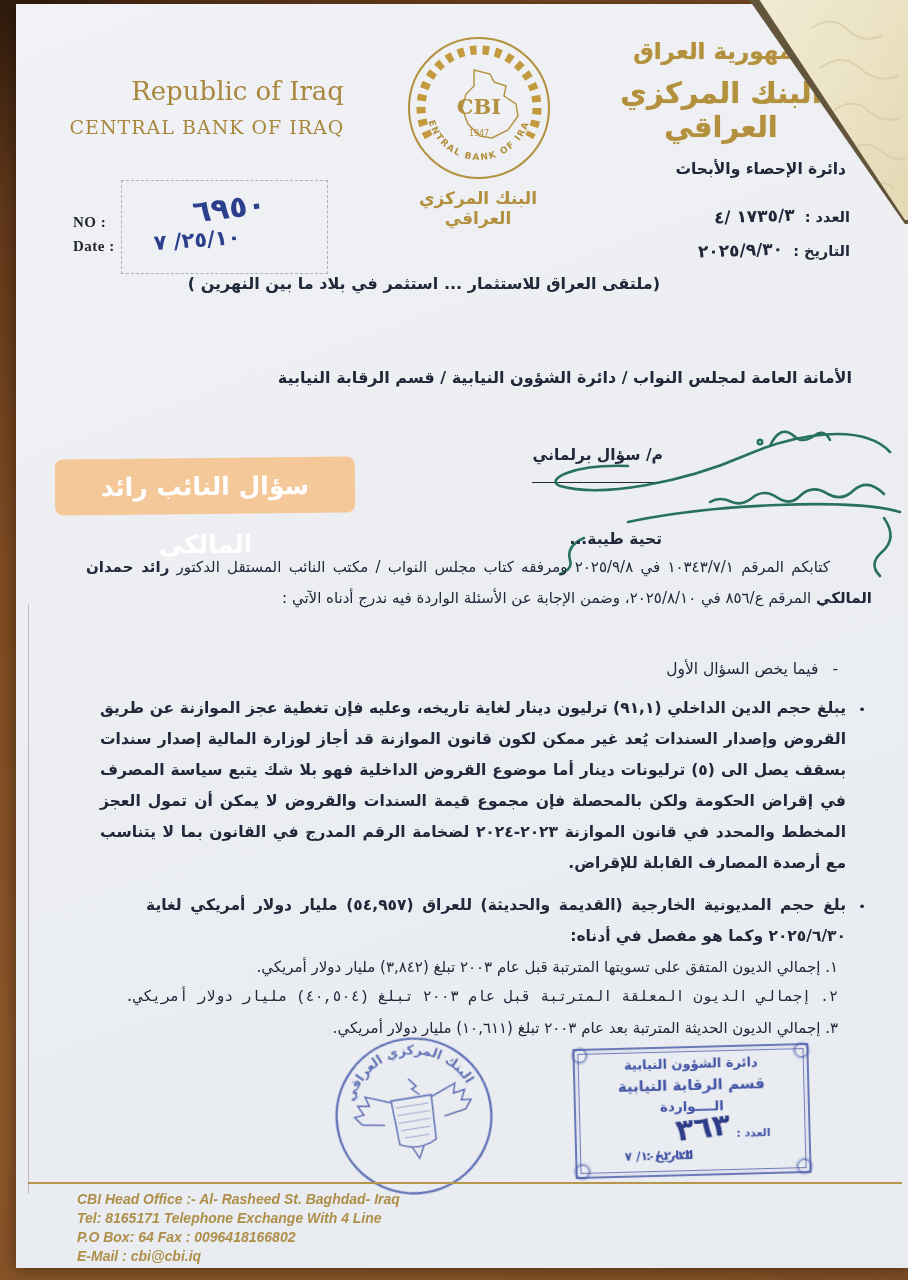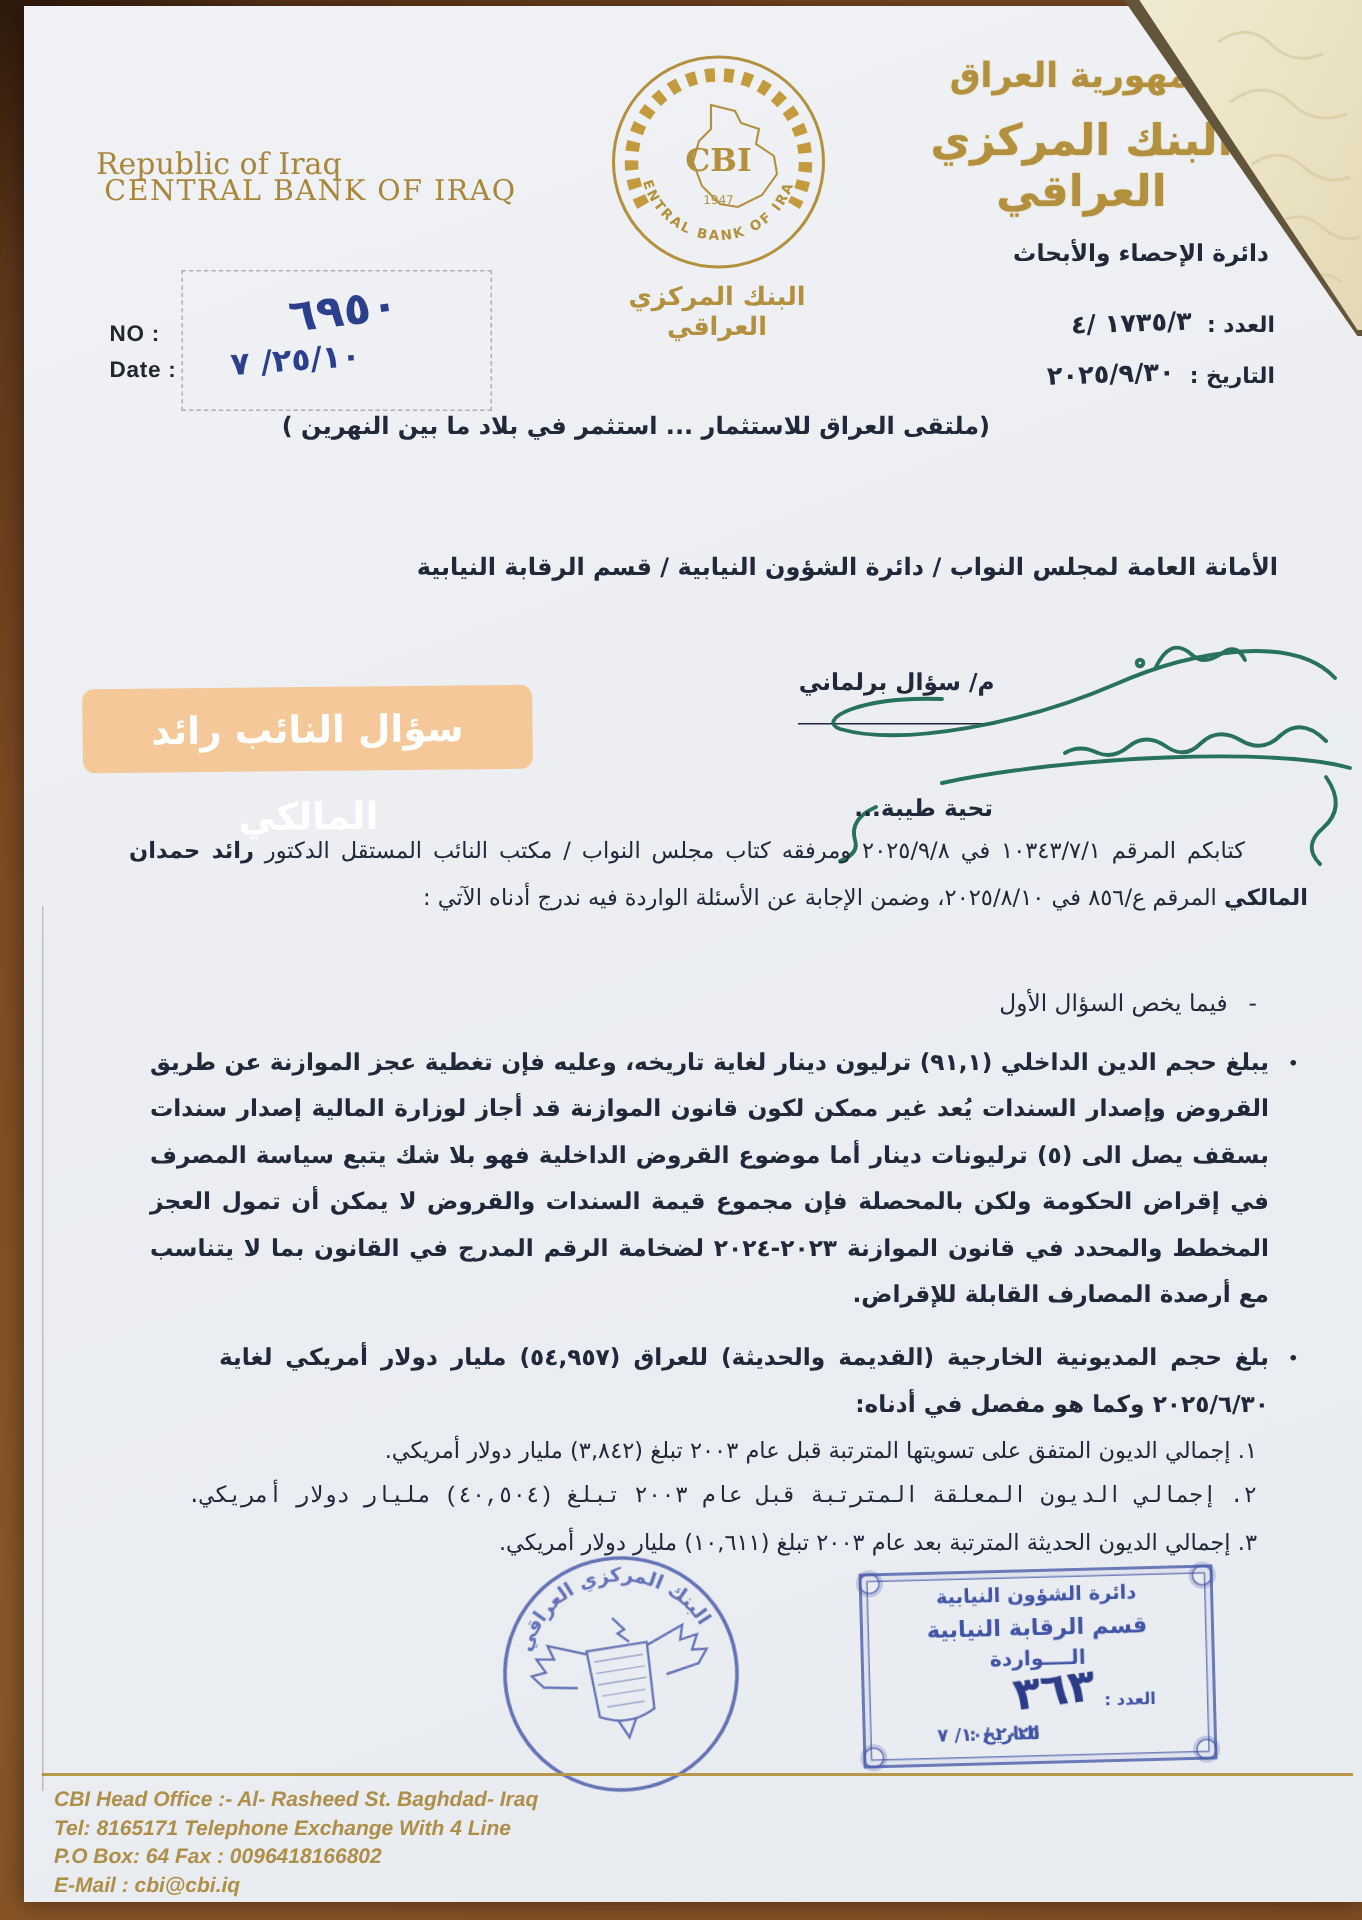--- a/index.html
+++ b/index.html
@@ -6,34 +6,34 @@
   body{width:908px;height:1280px;font-family:"DejaVu Sans",sans-serif;}
   .scene{position:relative;width:908px;height:1280px;overflow:hidden;
     background:radial-gradient(circle at 0% 0%,#2e1a0c 0,#5e3619 12%,#7c4a22 35%,#8a5729 70%,#7e4c23 100%);}
   .page{position:absolute;left:16px;top:4px;width:892px;height:1264px;overflow:hidden;
     background:linear-gradient(160deg,#f0f2f5 0%,#eceef2 40%,#e8ebf0 100%);
     box-shadow:0 0 14px rgba(0,0,0,.45);}
   .page *{position:absolute;}
   .en-serif{font-family:"DejaVu Serif","Liberation Serif",serif;}
   .ar{direction:rtl;font-family:"DejaVu Sans",sans-serif;color:#20283a;}
   
-  .hdr-l1{left:48px;top:72px;width:280px;text-align:left;font-size:20px;color:#a8873d;margin-top:21px;}
+  .hdr-l1{left:48px;top:72px;width:280px;text-align:right;font-size:26px;color:#a8873d;}
   .hdr-l2{left:36px;top:112px;width:310px;text-align:center;font-size:19px;letter-spacing:1px;color:#a8873d;}
   .logo-svg{left:388px;top:26px;width:150px;height:158px;}
   .logo-calli{left:372px;top:184px;width:180px;text-align:center;font-size:17px;font-weight:bold;color:#b3903e;letter-spacing:-1px;}
   .r-calli1{right:86px;top:34px;width:200px;text-align:center;font-size:23px;font-weight:bold;color:#b3903e;text-shadow:0 0 1px #c9a955;}
   .r-calli2{right:52px;top:72px;width:270px;text-align:center;font-size:29px;font-weight:bold;color:#b3903e;text-shadow:0 0 1px #c9a955;}
   .r-dept{right:62px;top:156px;font-size:15.5px;font-weight:bold;}
   .r-row{right:58px;display:flex;flex-direction:row;direction:rtl;align-items:baseline;gap:10px;}
   .r-row .lbl{position:static;font-size:14.5px;font-weight:bold;}
   .r-row .val{position:static;font-size:17px;font-weight:bold;transform:rotate(-2deg);}
   .row-no{top:202px;} .row-date{top:236px;}
   
   .ref-box{left:105px;top:176px;width:205px;height:92px;border:1px dashed rgba(95,100,115,.45);}
-  .ref-lbl{left:57px;font-family:Liberation Sans, sans-serif;font-weight:bold;font-size:15px;color:#23262c;letter-spacing:.5px;}
+  .ref-lbl{left:57px;font-family:Liberation Serif, serif;font-weight:bold;font-size:15px;color:#23262c;letter-spacing:.5px;}
   .ref-no-l{top:210px;} .ref-date-l{top:234px;}
   .hand{color:#2b3f8c;font-weight:bold;}
   .ref-no-v{left:138px;top:186px;width:150px;text-align:center;font-size:30px;transform:rotate(-7deg);}
   .ref-date-v{left:96px;top:224px;width:170px;text-align:center;font-size:21px;transform:rotate(-4deg);}
   
   .slogan{right:248px;top:270px;font-size:16px;font-weight:bold;}
   .addressee{right:56px;top:364px;font-size:16px;font-weight:bold;}
   .subject{right:245px;top:442px;font-size:15.5px;font-weight:bold;border-bottom:1.5px solid #20283a;padding-bottom:18px;}
   .highlight{left:39px;top:454px;width:300px;height:56px;background:#f5c89a;border-radius:8px;
     color:#ffffff;font-weight:bold;font-size:25px;direction:rtl;text-align:center;line-height:58px;transform:rotate(-.6deg);}
@@ -64,21 +64,21 @@
   .stamp-rect .num-lbl{right:38px;top:80px;font-size:11px;font-weight:bold;}
   .stamp-rect .num-val{right:78px;top:62px;font-size:30px;font-weight:bold;color:#2d3c88;transform:rotate(-6deg);}
   .stamp-rect .date-row{left:0;right:0;top:100px;font-size:12px;font-weight:bold;direction:rtl;}
   .corner-dot{width:12px;height:12px;border:1.5px solid rgba(64,83,165,.8);border-radius:50%;
     box-shadow:0 0 0 2px rgba(64,83,165,.25);}
   .cd-tl{left:-2px;top:-2px;} .cd-tr{right:-2px;top:-2px;} .cd-bl{left:-2px;bottom:-2px;} .cd-br{right:-2px;bottom:-2px;}
   
   .rule{left:12px;right:6px;top:1178px;height:2px;background:#b6974b;}
   .f-en{left:20px;top:1186px;font-family:"Liberation Sans",sans-serif;font-style:italic;font-weight:bold;
     font-size:14px;line-height:19px;color:#ae8f49;}
-  .f-en div{position:static;}
+  .f-en div{position:static;margin-left:41px;}
   .f-ar{right:14px;top:1184px;font-size:13px;line-height:21px;color:#a8873f;text-align:right;direction:rtl;}
   .f-ar div{position:static;}
   .crease{left:12px;top:600px;width:1px;height:590px;background:rgba(110,100,90,.35);}
   
   .corner-shadow{position:absolute;top:-2px;right:0;width:170px;height:226px;
     clip-path:polygon(4% -2%,100% -2%,100% 102%);background:#63553c;}
   .corner-paper{position:absolute;top:-2px;right:0;width:166px;height:222px;
     clip-path:polygon(8% -2%,100% -2%,100% 102%);
     background:linear-gradient(115deg,#f1ebd5 0%,#ebe3c4 55%,#e4d9b4 100%);}
 </style>

